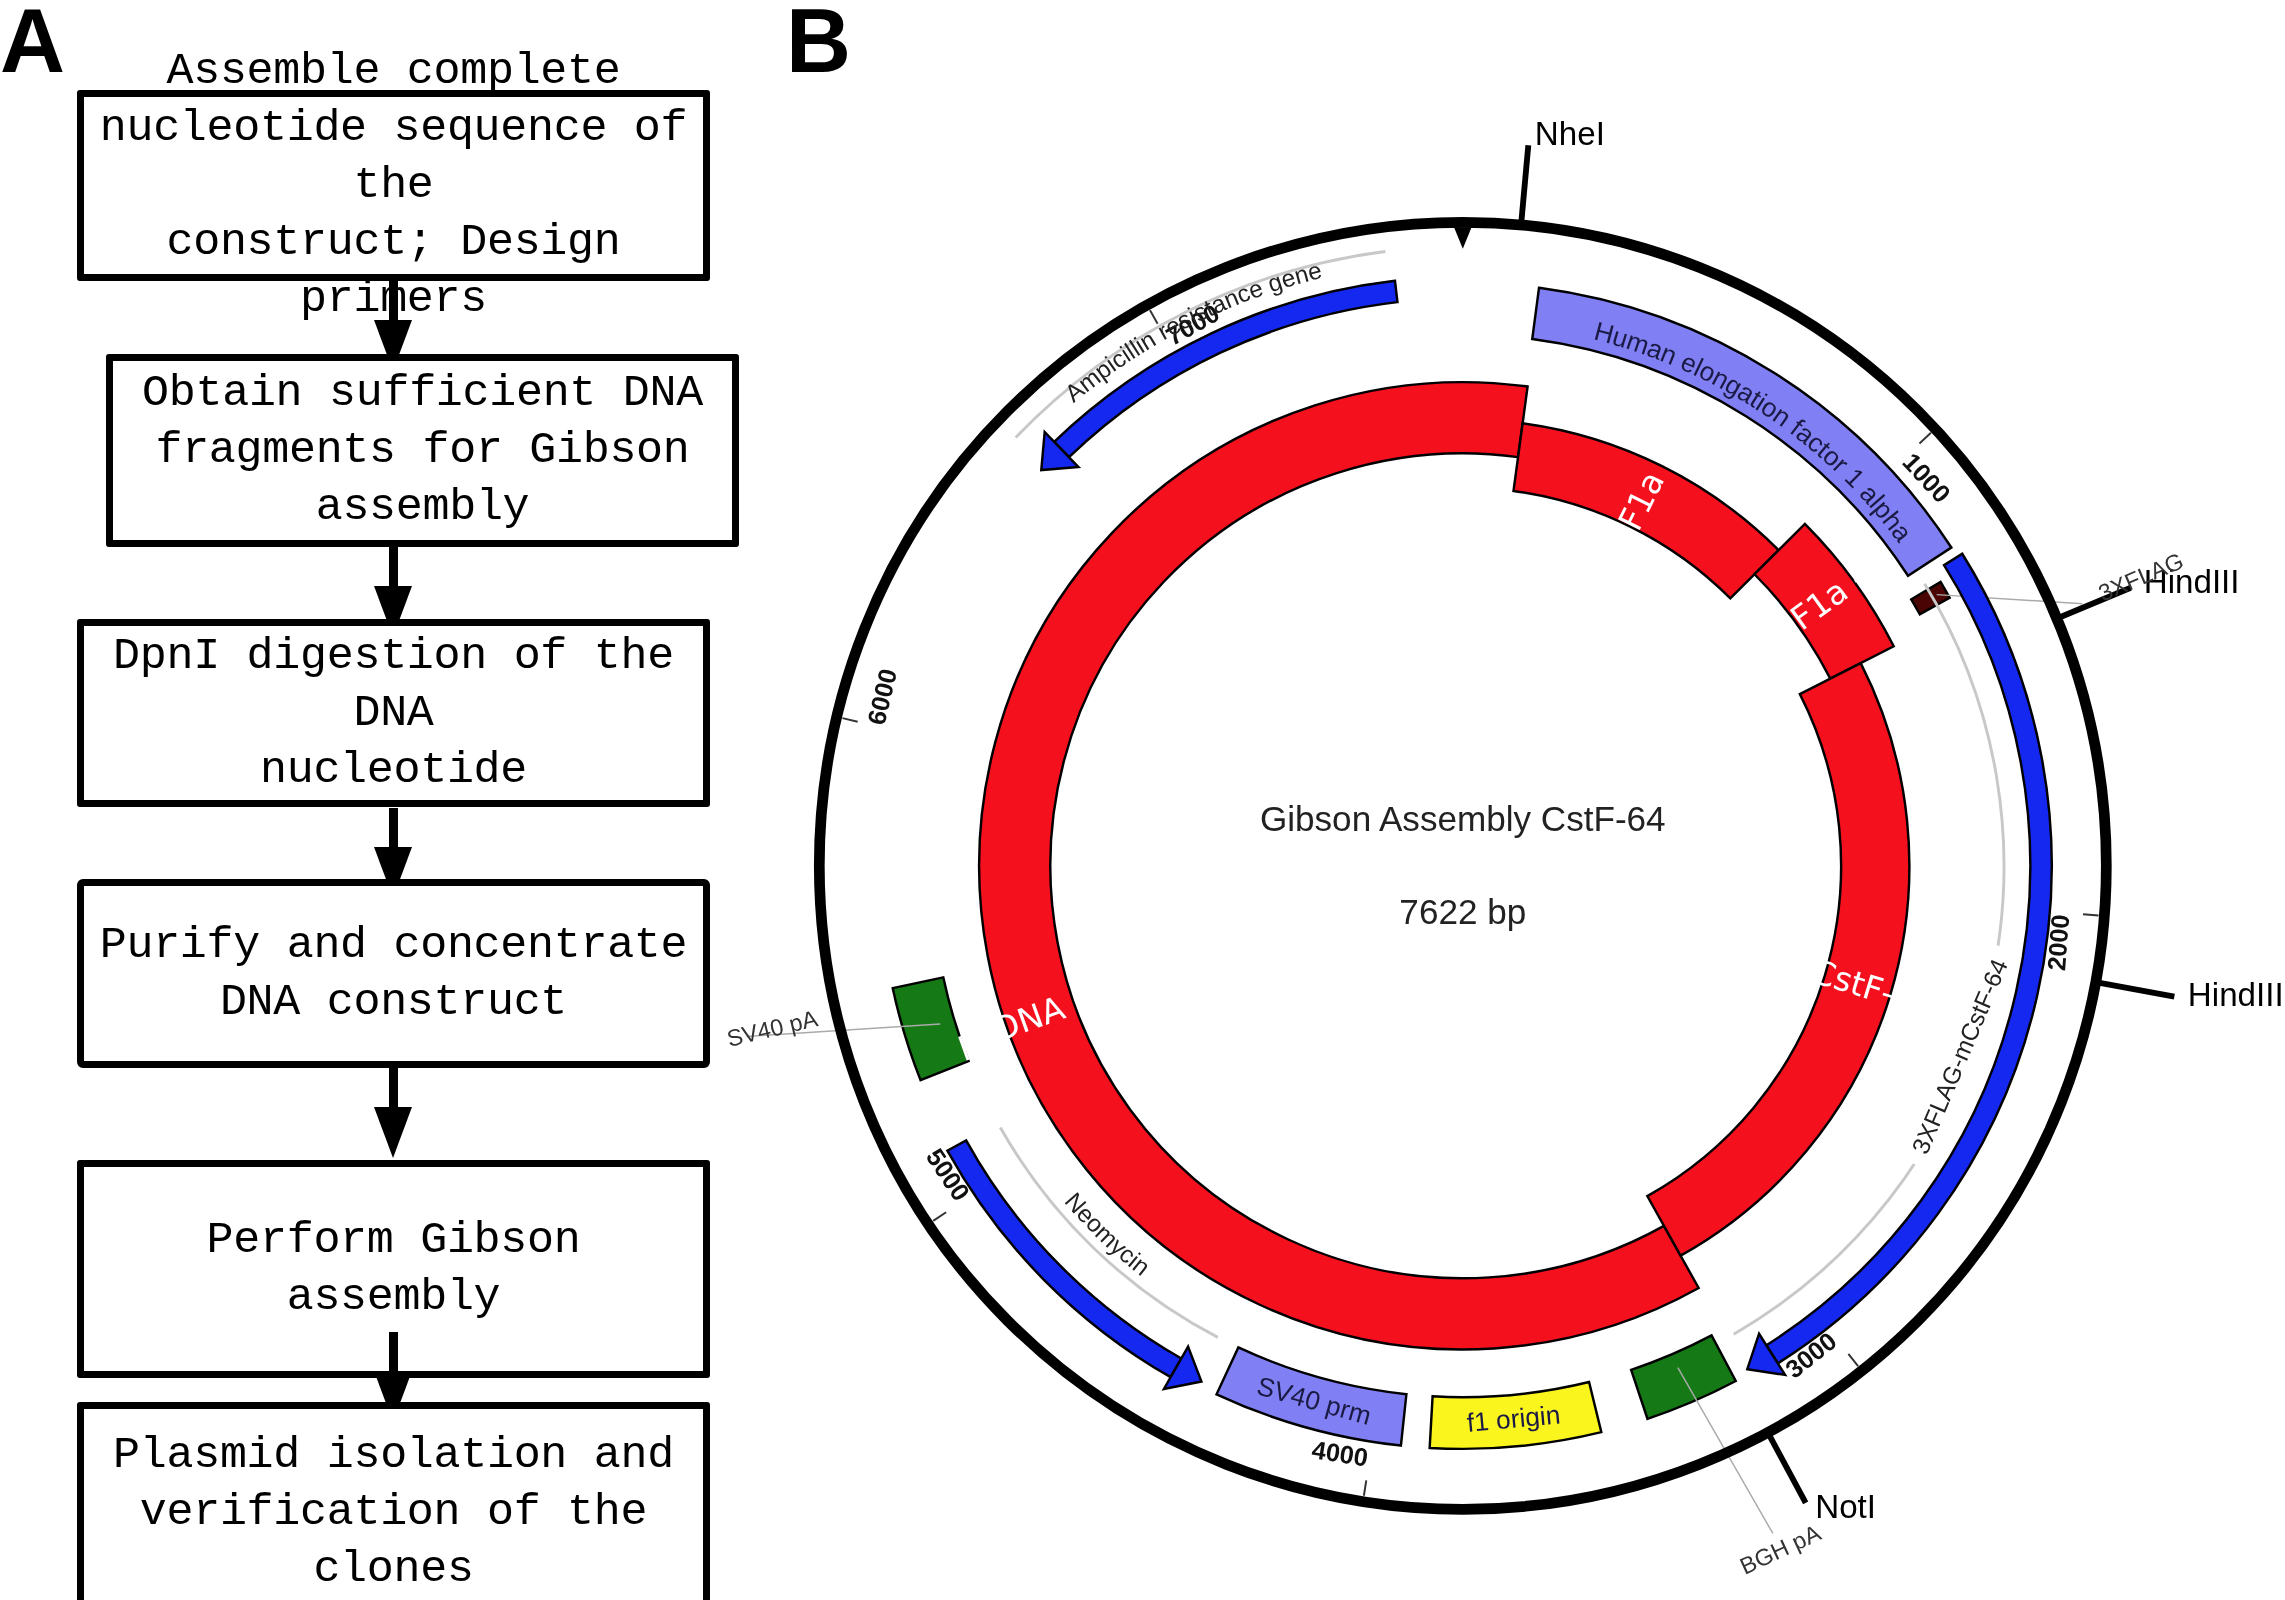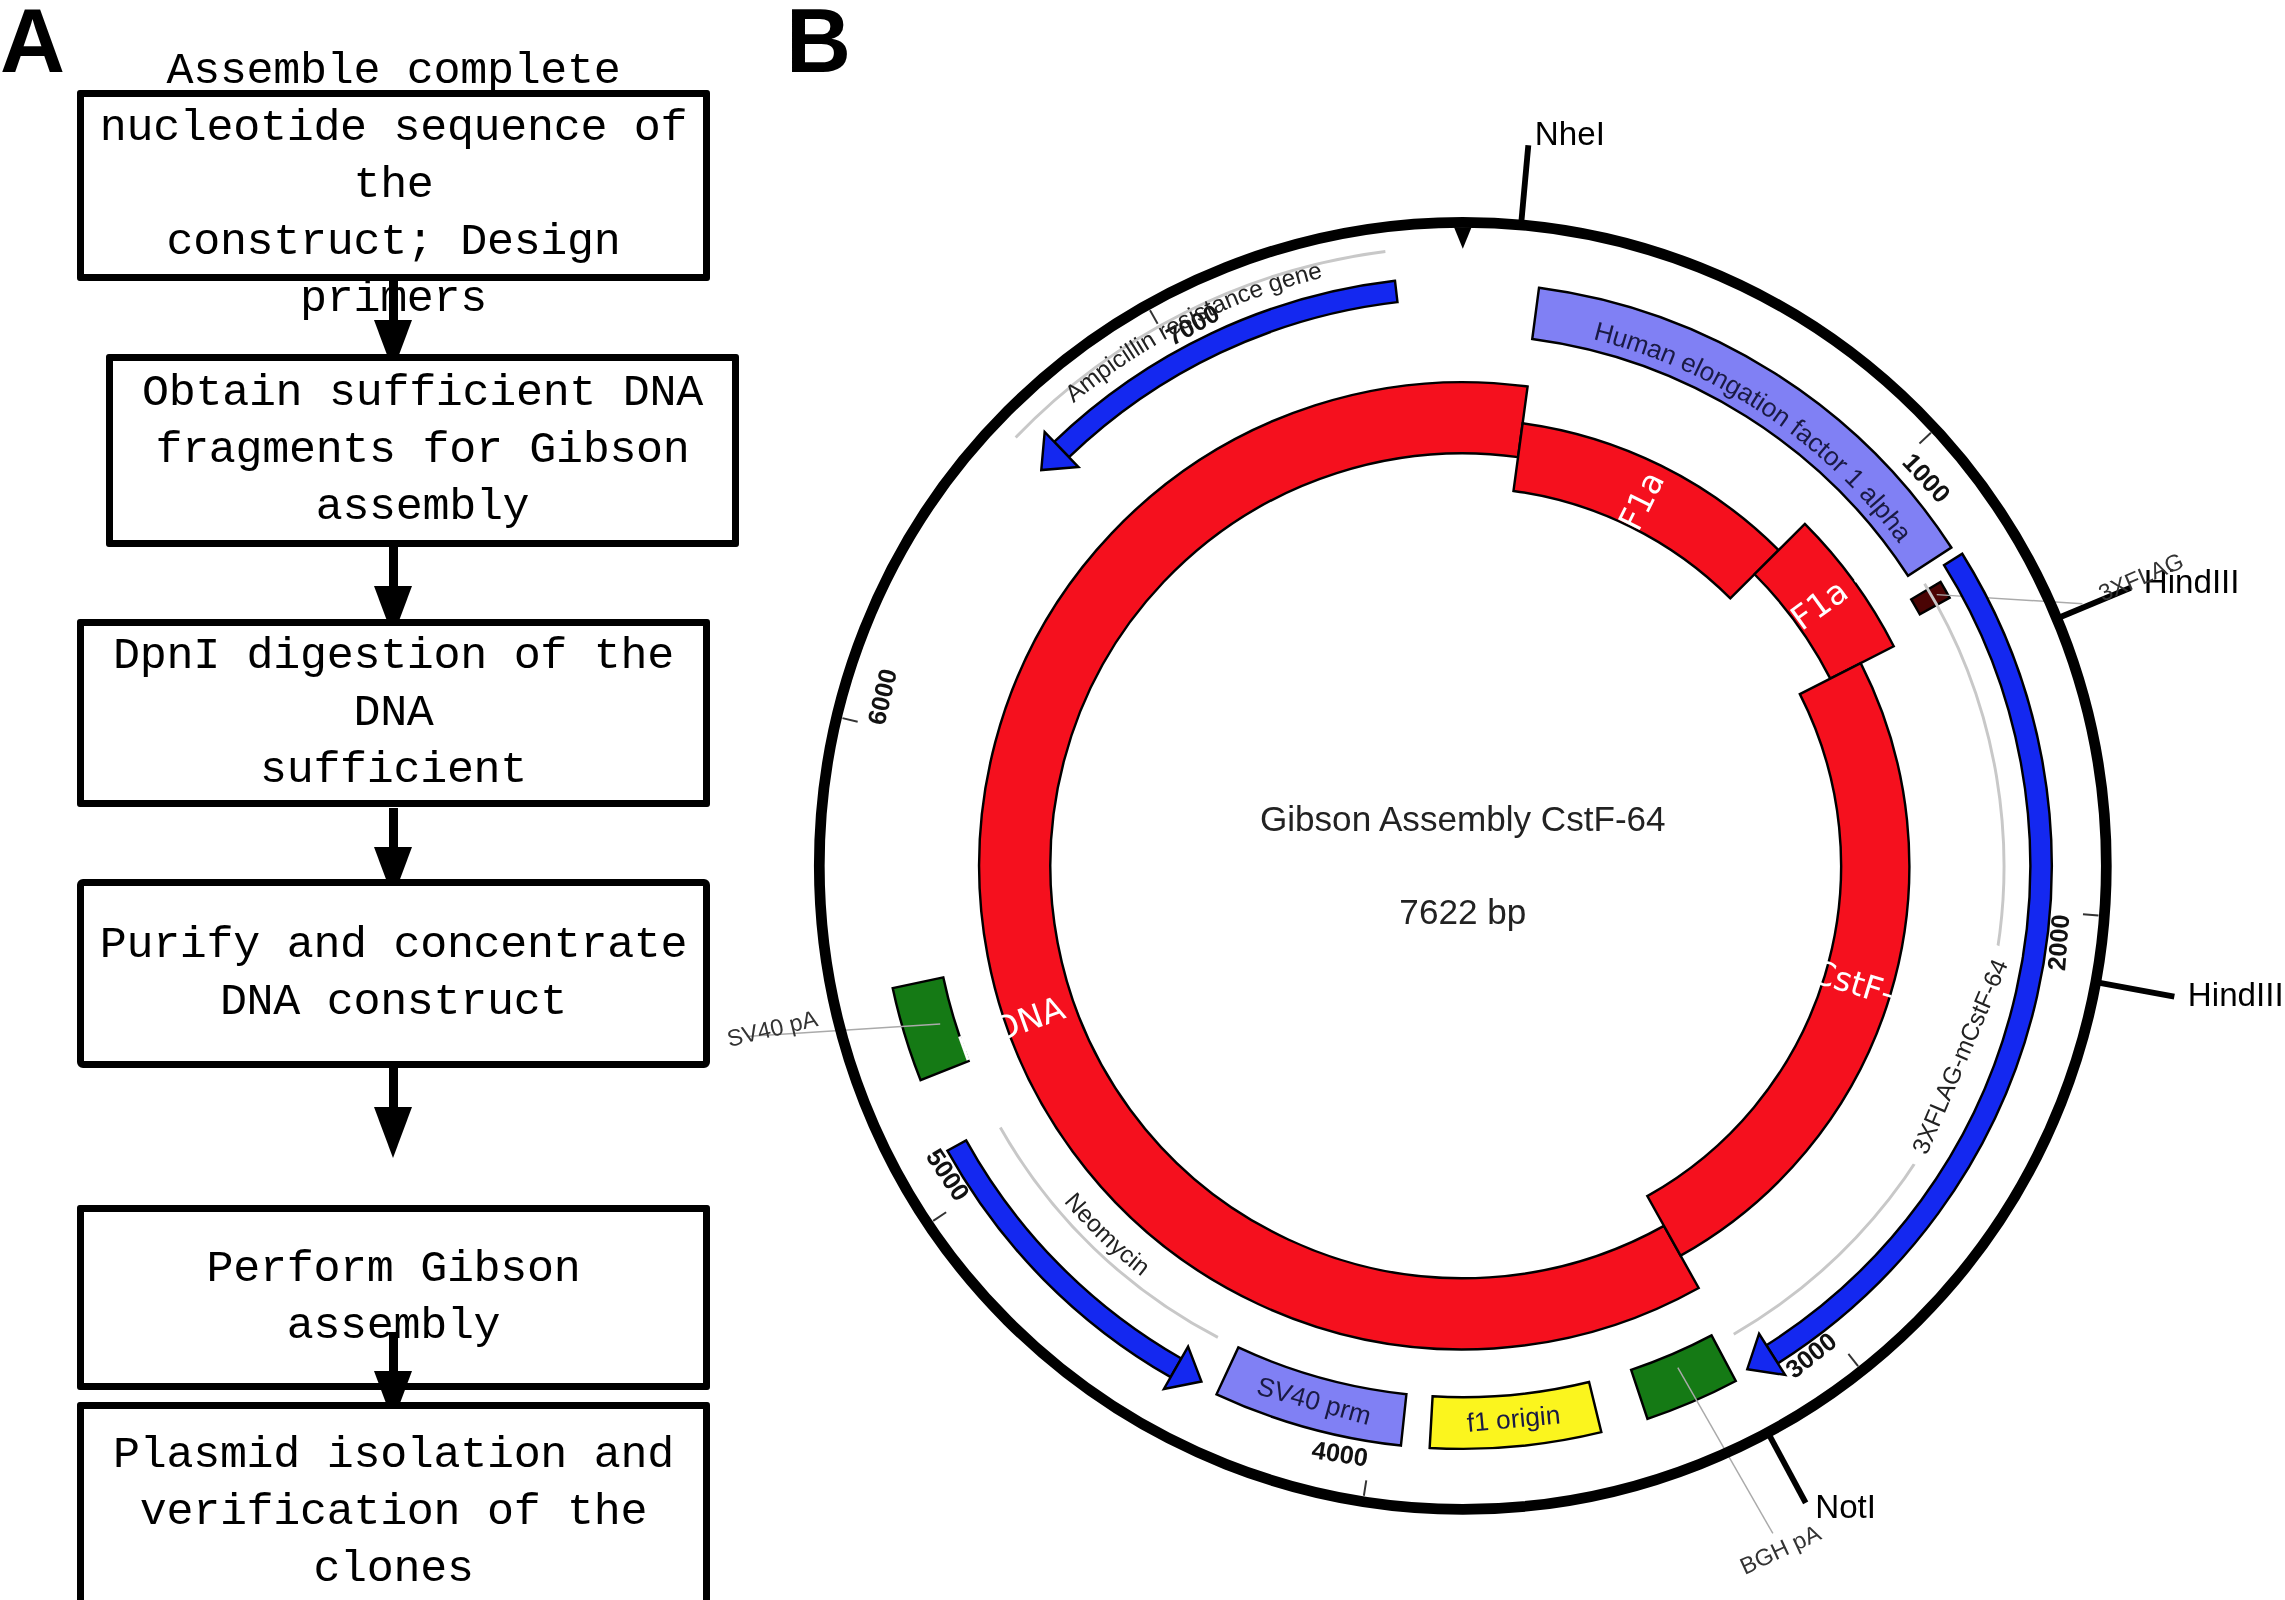--- a/index.html
+++ b/index.html
@@ -45,38 +45,38 @@
         <div>assembly</div>
       </div>
     </div>
   <div class="arrow" style="top:547px;height:90px;">
       <div class="shaft" style="height:41px;"></div>
       <div class="head" style="top:39px;"></div>
     </div>
   <div class="step" style="top:619px;height:188px;">
       <div>
         <div>DpnI digestion of the DNA</div>
-        <div>sufficient</div>
+        <div>nucleotide</div>
       </div>
     </div>
   <div class="arrow" style="top:808px;height:90px;">
       <div class="shaft" style="height:41px;"></div>
       <div class="head" style="top:39px;"></div>
     </div>
   <div class="step" style="top:879px;height:189px;border-radius:6px;">
       <div>
         <div>Purify and concentrate</div>
         <div>DNA construct</div>
       </div>
     </div>
   <div class="arrow" style="top:1068px;height:90px;">
       <div class="shaft" style="height:41px;"></div>
       <div class="head" style="top:39px;"></div>
     </div>
-  <div class="step" style="top:1205px;height:185px;">
+  <div class="step" style="top:1160px;height:218px;">
       <div>
         <div>Perform Gibson assembly</div>
       </div>
     </div>
   <div class="arrow" style="top:1332px;height:90px;">
       <div class="shaft" style="height:41px;"></div>
       <div class="head" style="top:39px;"></div>
     </div>
   <div class="step" style="top:1402px;height:221px;">
       <div>

